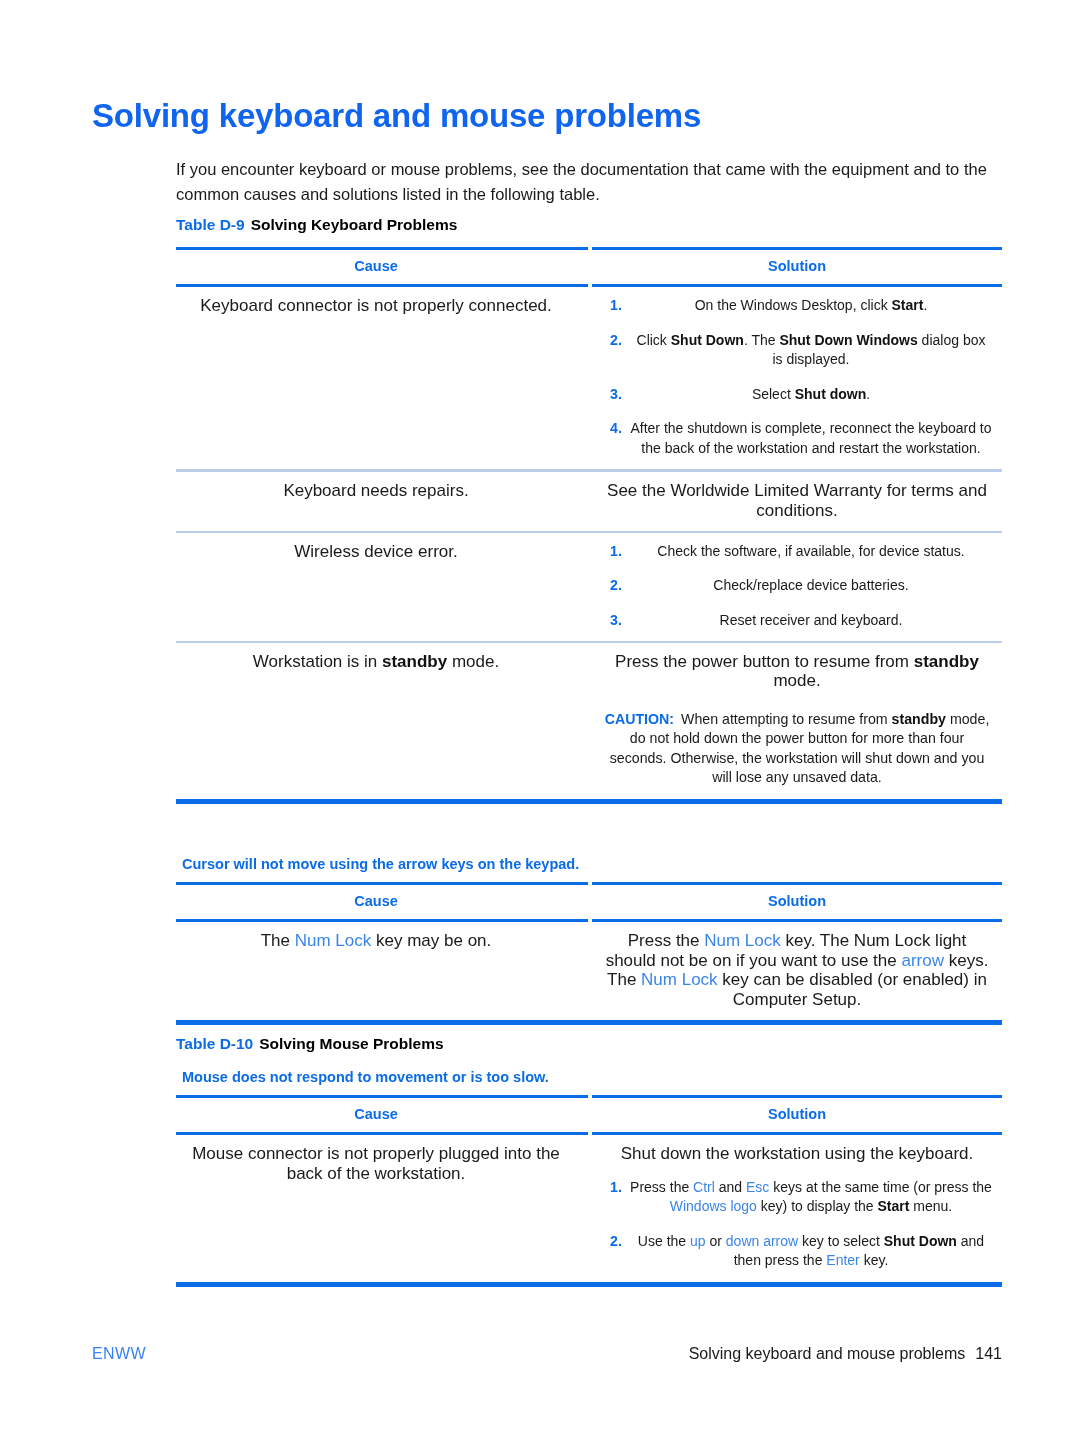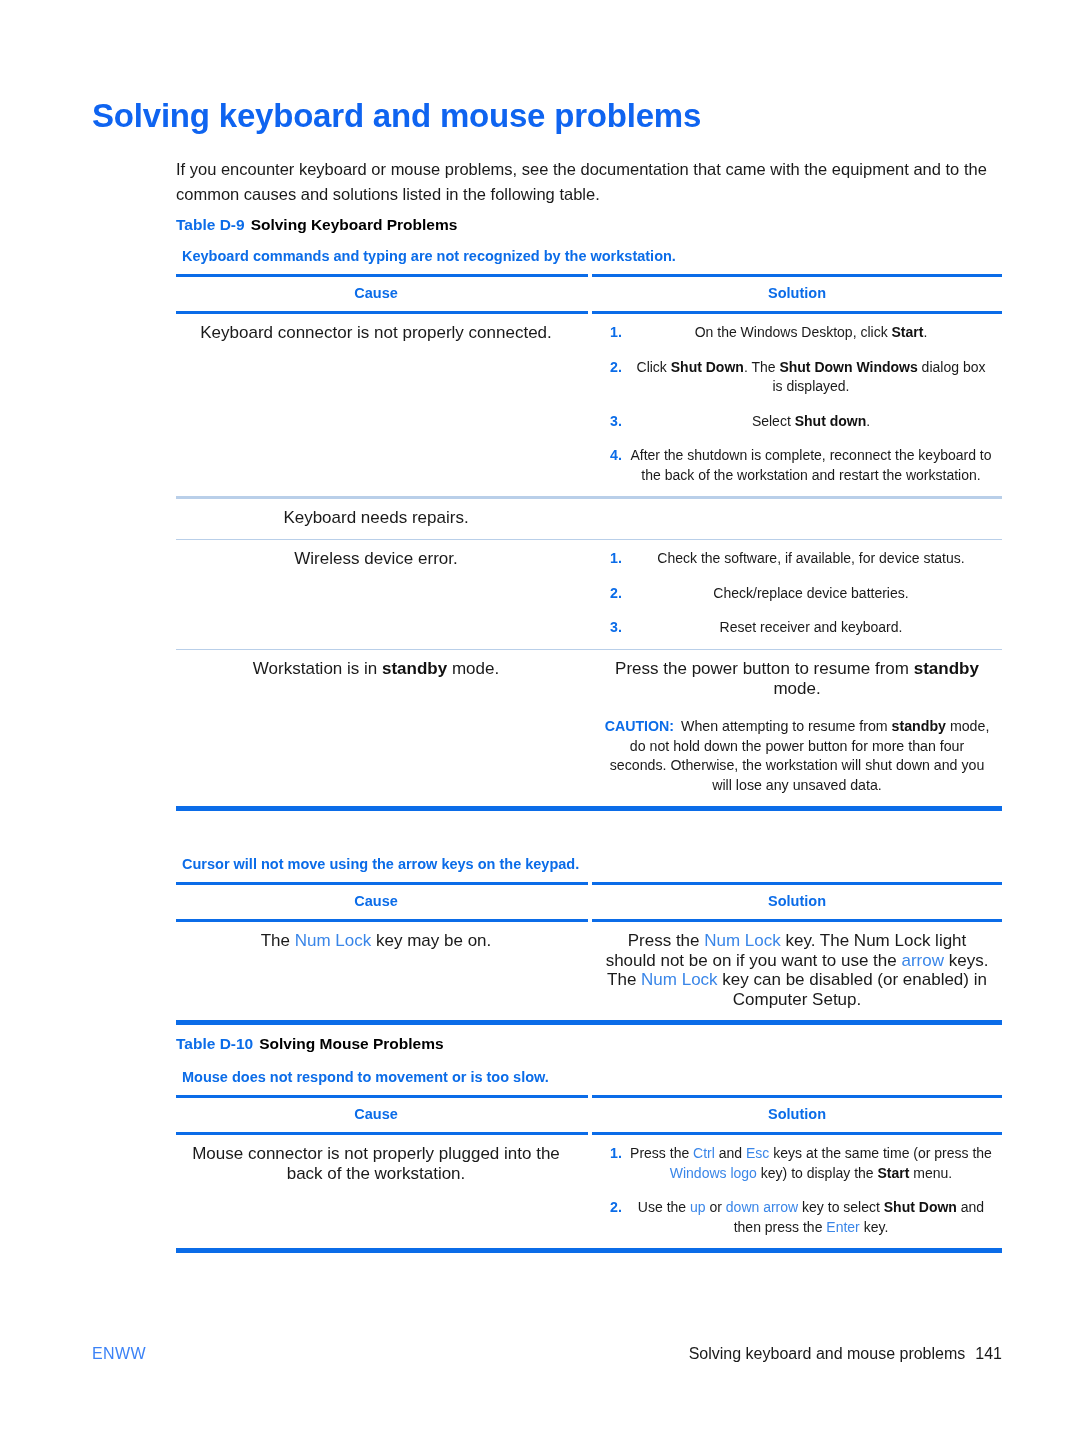--- a/index.html
+++ b/index.html
@@ -219,21 +219,20 @@
   <div class="page-title">Solving keyboard and mouse problems</div>
 
   <div class="intro">If you encounter keyboard or mouse problems, see the documentation that came with the equipment and to the common causes and solutions listed in the following table.</div>
 
   <div class="table-caption cap-d9">
     <span class="tcl">Table D-9</span><span class="tct">Solving Keyboard Problems</span>
   </div>
 
   <div class="tbl" id="tbl-a">
 
-    <div class="cond-head">Keyboard commands and typing are not recognized by the workstation.</div>
     <div class="rule split"></div>
 
     <div class="row hdr">
       <div class="col-cause">
         <span class="hdr-label">Cause</span>
       </div>
       <div class="col-sol">
         <span class="hdr-label">Solution</span>
       </div>
     </div>
@@ -264,20 +263,23 @@
         </ul>
       </div>
     </div>
     <div class="rule thin"></div>
 
     <div class="rule thin"></div>
 
     <div class="row">
       <div class="col-cause">
         <div class="cell-text">Keyboard needs repairs.</div>
+      </div>
+      <div class="col-sol">
+        <div class="cell-text">See the Worldwide Limited Warranty for terms and conditions.</div>
       </div>
     </div>
     <div class="rule thin"></div>
 
     <div class="row">
       <div class="col-cause">
         <div class="cell-text">Wireless device error.</div>
       </div>
       <div class="col-sol">
         <ul class="steps">
@@ -353,20 +355,21 @@
         <span class="hdr-label">Solution</span>
       </div>
     </div>
     <div class="rule split"></div>
 
     <div class="row">
       <div class="col-cause">
         <div class="cell-text">Mouse connector is not properly plugged into the back of the workstation.</div>
       </div>
       <div class="col-sol">
+        <div class="cell-text plain-sol">Shut down the workstation using the keyboard.</div>
         <ul class="steps">
           <li>
             <span class="step-num">1.</span>
             <span class="step-body">Press the <span class="lnk">Ctrl</span> and <span class="lnk">Esc</span> keys at the same time (or press the <span class="lnk">Windows logo</span> key) to display the <b>Start</b> menu.</span>
           </li>
           <li>
             <span class="step-num">2.</span>
             <span class="step-body">Use the <span class="lnk">up</span> or <span class="lnk">down arrow</span> key to select <b>Shut Down</b> and then press the <span class="lnk">Enter</span> key.</span>
           </li>
         </ul>

